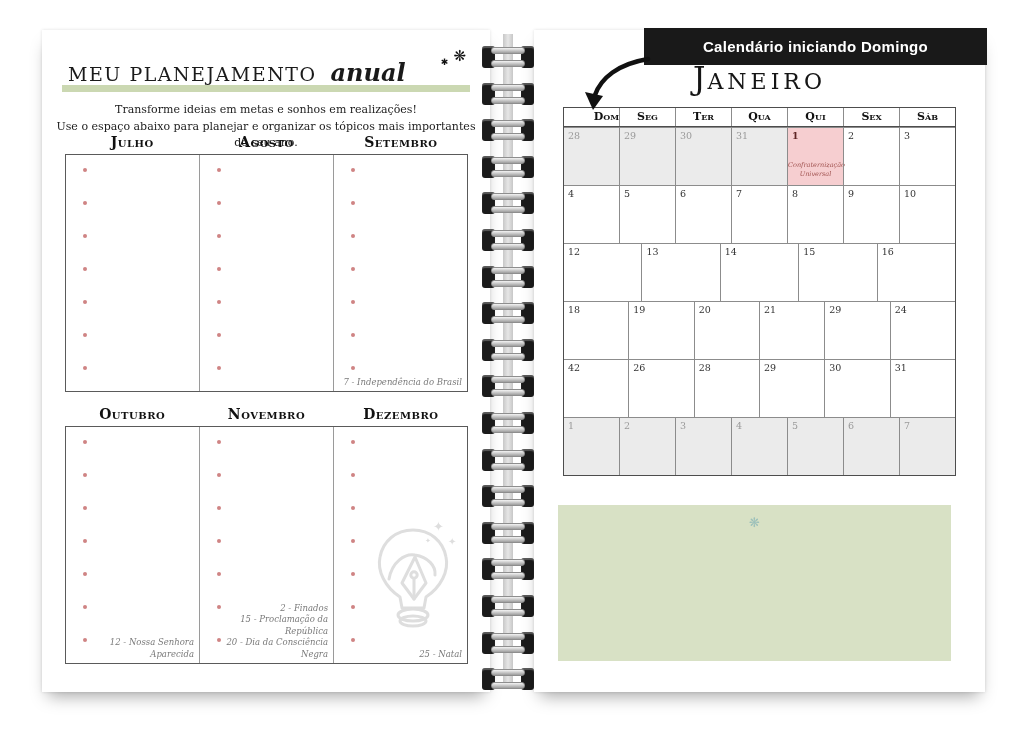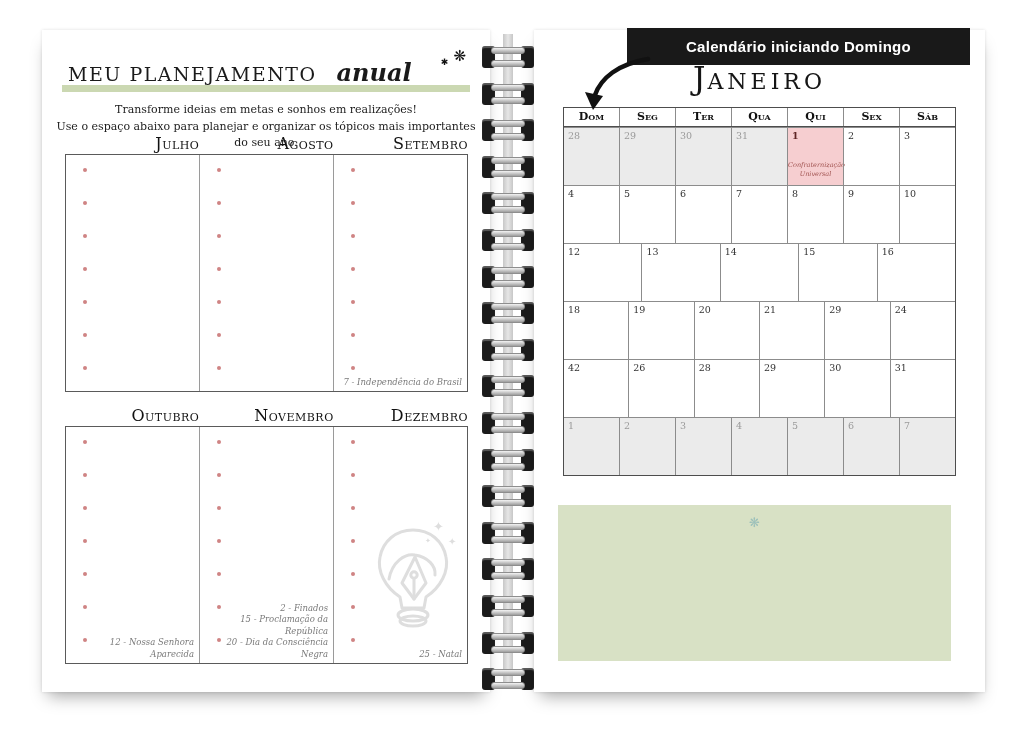--- a/index.html
+++ b/index.html
@@ -11,32 +11,32 @@
     box-shadow:0 10px 16px -6px rgba(0,0,0,.35), 0 0 3px rgba(0,0,0,.12);}
   .left-page{left:42px;top:30px;width:448px;height:662px;}
   .right-page{left:534px;top:30px;width:451px;height:662px;}
 
   
   .lp-green-bar{position:absolute;left:20px;top:55px;width:408px;height:7px;
     background:var(--accent-green,#cbd8b2);z-index:0;}
   .lp-title{position:absolute;left:26px;top:28px;z-index:1;font-size:19px;
     letter-spacing:1.5px;color:#1a1a1a;white-space:nowrap;}
   .lp-title .accent{font-style:italic;font-weight:bold;font-size:24px;
-    letter-spacing:0;margin-left:20px;}
+    letter-spacing:0;margin-left:14px;}
   .lp-deco{position:absolute;right:24px;top:18px;z-index:2;color:#111;line-height:1;}
   .lp-deco .f1{font-size:15px;display:inline-block;}
   .lp-deco .f2{font-size:9px;display:inline-block;transform:translateY(4px);}
   .lp-subtitle{position:absolute;left:8px;right:8px;top:72px;text-align:center;
     font-size:11px;line-height:1.5;color:#1c1c1c;}
   .section{position:absolute;left:23px;width:403px;}
   .section-1{top:104px;}
   .section-2{top:376px;}
   .month-headers{display:flex;height:18px;}
-  .month-header{flex:1;text-align:right;font-variant:small-caps;font-weight:400;
-    font-size:16px;letter-spacing:.5px;color:#111;}
+  .month-header{flex:1;text-align:center;font-variant:small-caps;font-weight:700;
+    font-size:14px;letter-spacing:.5px;color:#111;}
   .month-grid{display:flex;height:238px;border:1.5px solid #5a5a5a;margin-top:2px;
     background:#fff;box-sizing:border-box;}
   .month-col{flex:1;position:relative;border-left:1px solid #9a9a9a;}
   .month-col:first-child{border-left:none;}
   .bullet{position:absolute;left:17px;width:4px;height:4px;border-radius:50%;
     background:var(--bullet-red,#cf8484);}
   .col-notes{position:absolute;right:5px;bottom:3px;text-align:right;
     font-style:italic;font-size:8.5px;line-height:1.35;color:#7a7a7a;}
   .watermark{position:absolute;right:2px;bottom:16px;}
 
@@ -55,38 +55,38 @@
 
   
   .rp-title{position:absolute;left:0;right:0;top:30px;text-align:center;
     font-size:22px;letter-spacing:4px;color:#151515;}
   .rp-title .bigj{font-size:31px;letter-spacing:2px;}
   .calendar{position:absolute;left:29px;top:77px;width:391px;
     border:1.5px solid #4d4d4d;box-sizing:content-box;background:#fff;}
   .cal-head{display:flex;height:18px;border-bottom:1px solid #4d4d4d;}
   .cal-head-cell{flex:1;border-left:1px solid #8c8c8c;text-align:center;
     font-variant:small-caps;font-weight:700;font-size:11px;line-height:18px;color:#111;}
-  .cal-head-cell:first-child{border-left:none;}
+  .cal-head-cell:first-child{border-left:none;text-align:right;}
   .cal-row{display:flex;height:57px;border-top:1px solid #8c8c8c;}
   .cal-row:first-of-type{border-top:none;}
   .cal-cell{flex:1;position:relative;border-left:1px solid #8c8c8c;
     font-size:9.5px;color:#333;box-sizing:border-box;padding:2px 0 4px 4px;}
   .cal-cell:first-child{border-left:none;}
   .cal-cell.muted{background:var(--muted-gray,#ebebeb);color:#9a9a9a;}
   .cal-cell.holiday{background:var(--holiday-pink,#f6ced0);color:#5e2424;font-weight:bold;}
   .holiday-label{position:absolute;left:0;right:0;bottom:6px;text-align:center;
     font-size:6.5px;font-weight:normal;font-style:italic;line-height:1.4;
     color:var(--holiday-text,#a0524f);}
   .green-block{position:absolute;left:24px;top:475px;width:393px;height:156px;
     background:var(--green-block,#d8e1c5);}
   .green-flower{position:absolute;left:0;right:0;top:10px;text-align:center;
     font-size:13px;color:#9cc0ba;font-family:"DejaVu Sans",sans-serif;}
 
   
-  .banner{position:absolute;left:627px;top:28px;width:343px;height:37px;
+  .banner{position:absolute;left:644px;top:28px;width:343px;height:37px;
     background:var(--banner-black,#191919);color:#fff;z-index:6;
     display:flex;align-items:center;justify-content:center;
     font-family:"Liberation Sans",sans-serif;font-size:15px;font-weight:bold;
     letter-spacing:.3px;}
   .arrow-svg{position:absolute;left:578px;top:52px;z-index:6;}
 </style>
 </head>
 <body>
 
 <div class="page left-page">

